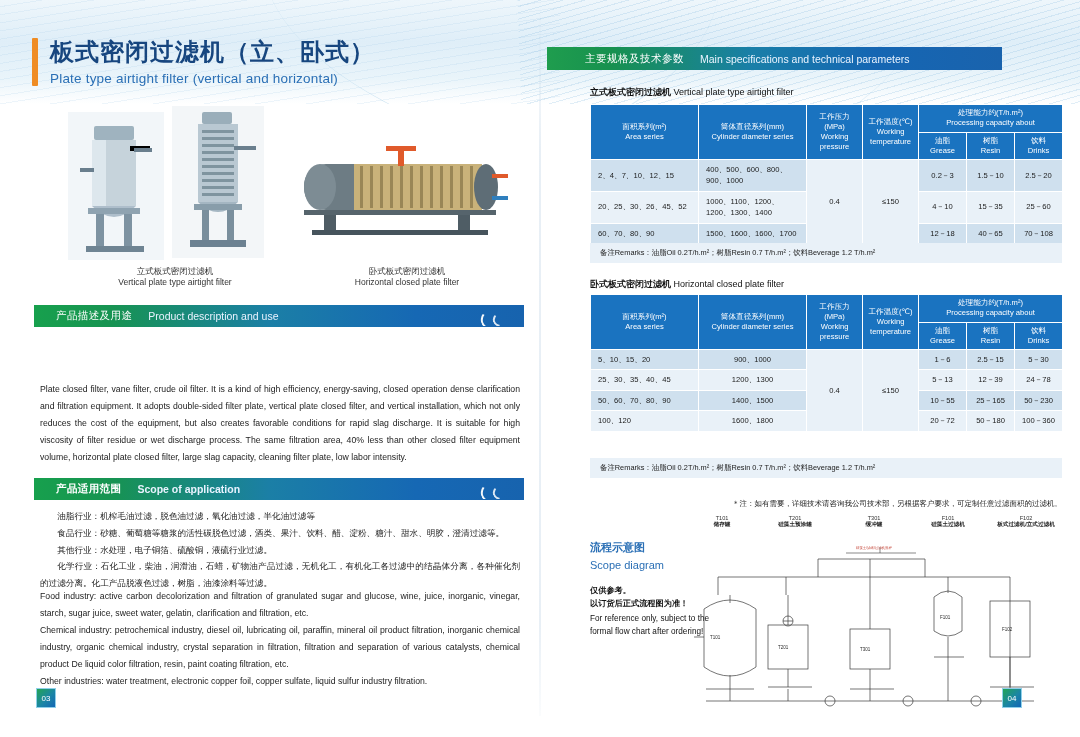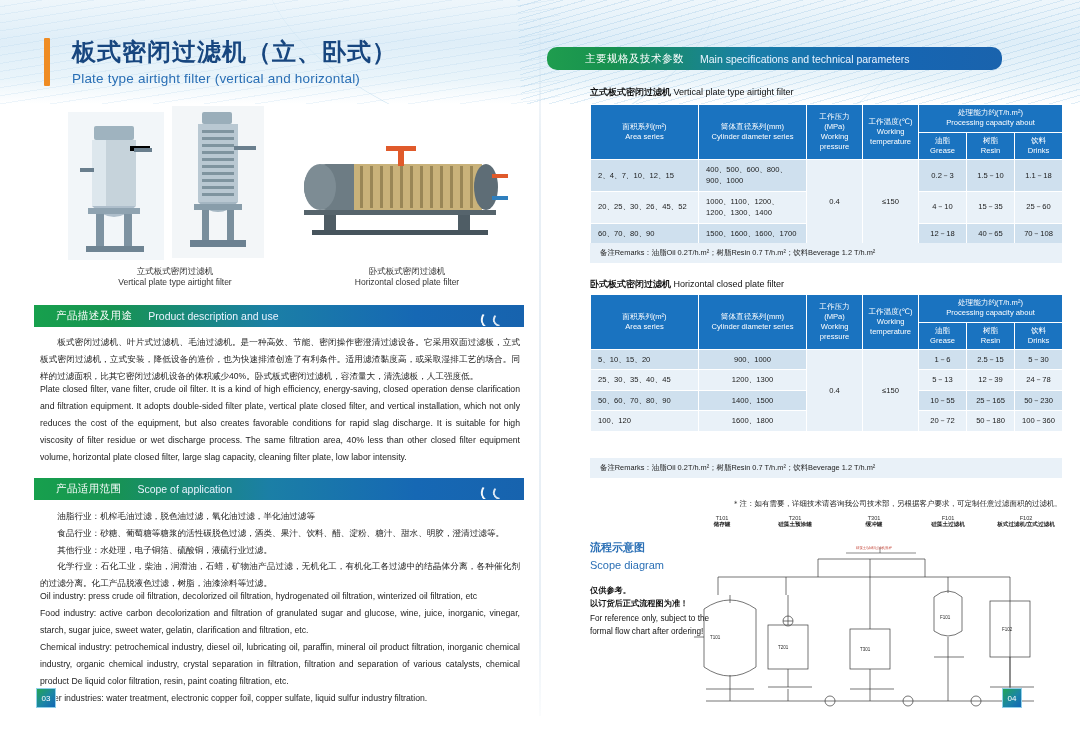--- a/index.html
+++ b/index.html
@@ -45,38 +45,38 @@
   }
   .hatch2 {
     position:absolute; left:0px; top:0px; width:560px; height:120px;
     background: repeating-linear-gradient(
         -9deg, rgba(255,255,255,0) 0px, rgba(255,255,255,0) 7px,
         rgba(160,200,230,.25) 7px, rgba(160,200,230,.25) 8px);
     opacity:.7;
   }
 
   
-  .title-wrap { position:absolute; left:44px; top:38px; display:flex;gap:10px; }
+  .title-wrap { position:absolute; left:32px; top:38px; display:flex; }
   .title-bar {
     width: 6px; background:#ef8c24; margin-right:12px; border-radius:1px;
     align-self: stretch;
   }
   .title-cn {
     font-size: 24px; font-weight: bold; color:#17467f; letter-spacing:1px;
     line-height: 1.15;
   }
   .title-en {
     font-size: 13.5px; color:#2a6fb5; margin-top:5px; letter-spacing:.2px;
   }
 
   
   .ribbon {
     position:absolute; left:547px; top:47px; width:455px; height:23px;
     background: linear-gradient(90deg, #1f9d4e 0%, #17914f 14%, #1a7fa8 45%, #1566b3 72%, #1a63ad 100%);
-    display:flex; align-items:center;border-radius:10px;
+    display:flex; align-items:center;
   }
   .ribbon-cn { font-size:10.5px; color:#ffffff; margin-left:38px; letter-spacing:.5px; }
   .ribbon-en { font-size:10.5px; color:#eaf4ff; margin-left:16px; }
   .ribbon-tail {
     position:absolute; left:995px; top:40px; width:70px; height:42px; overflow:hidden;
   }
   .ribbon-tail:before, .ribbon-tail:after {
     content:""; position:absolute; border:3px solid #1f6fc0; border-radius:50%;
     border-color: transparent transparent transparent #1f6fc0;
   }
@@ -111,21 +111,21 @@
   .sec-en { font-size:10.5px; color:#e9f3ff; margin-left:16px; }
   .sec-swoosh { position:absolute; right:2px; top:1px; width:46px; height:20px; overflow:hidden; }
   .sec-swoosh i, .sec-swoosh b {
     position:absolute; display:block; border:2.5px solid transparent;
     border-left-color:#ffffff; border-radius:50%;
   }
   .sec-swoosh i { left:4px; top:-3px; width:40px; height:26px; transform:rotate(-22deg); opacity:.95;}
   .sec-swoosh b { left:16px; top:0px; width:34px; height:20px; transform:rotate(-22deg); opacity:.85;}
 
   .sec1 { top:305px; }
-  .sec2 { top:478px; }
+  .sec2 { top:478px;font-weight:bold; }
 
   
   .body-cn {
     position:absolute; left:40px; width:480px;
     font-size:8.6px; color:#1c1c1c; line-height:1.95; text-align:justify;
   }
   .body-en {
     position:absolute; left:40px; width:480px;
     font-size:8.7px; color:#1c1c1c; line-height:1.95; text-align:justify;
   }
@@ -332,41 +332,39 @@
   </div>
 
   <div class="sec sec1">
     <span class="sec-cn">产品描述及用途</span>
     <span class="sec-en">Product description and use</span>
     <span class="sec-swoosh">
         <i></i>
         <b></b>
       </span>
   </div>
-  <div class="body-cn para-cn-1">板式密闭过滤机、叶片式过滤机、毛油过滤机。是一种高效、节能、密闭操作密澄清过滤设备。它采用双面过滤板，立式板式密闭过滤机，立式安装，降低设备的造价，也为快速排渣创造了有利条件。适用滤渣黏度高，或采取湿排工艺的场合。同样的过滤面积，比其它密闭过滤机设备的体积减少40%。卧式板式密闭过滤机，容渣量大，清洗滤板，人工强度低。</div>
   <div class="body-en para-en-1">Plate closed filter, vane filter, crude oil filter. It is a kind of high efficiency, energy-saving, closed operation dense clarification and filtration equipment. It adopts double-sided filter plate, vertical plate closed filter, and vertical installation, which not only reduces the cost of the equipment, but also creates favorable conditions for rapid slag discharge. It is suitable for high viscosity of filter residue or wet discharge process. The same filtration area, 40% less than other closed filter equipment volume, horizontal plate closed filter, large slag capacity, cleaning filter plate, low labor intensity.</div>
 
   <div class="sec sec2">
     <span class="sec-cn">产品适用范围</span>
     <span class="sec-en">Scope of application</span>
     <span class="sec-swoosh">
         <i></i>
         <b></b>
       </span>
   </div>
 
   <div class="app-cn">
     <p>油脂行业：机榨毛油过滤，脱色油过滤，氧化油过滤，半化油过滤等</p>
     <p>食品行业：砂糖、葡萄糖等糖浆的活性碳脱色过滤，酒类、果汁、饮料、醋、淀粉、糖汁、甜水、明胶，澄清过滤等。</p>
     <p>其他行业：水处理，电子铜箔、硫酸铜，液硫行业过滤。</p>
     <p>化学行业：石化工业，柴油，润滑油，石蜡，矿物油产品过滤，无机化工，有机化工各过滤中的结晶体分离，各种催化剂的过滤分离。化工产品脱液色过滤，树脂，油漆涂料等过滤。</p>
   </div>
 
   <div class="app-en">
-    <p>Oil industry: press crude oil filtration, decolorized oil filtration, hydrogenated oil filtration, winterized oil filtration, etc</p>
     <p>Food industry: active carbon decolorization and filtration of granulated sugar and glucose, wine, juice, inorganic, vinegar, starch, sugar juice, sweet water, gelatin, clarification and filtration, etc.</p>
     <p>Chemical industry: petrochemical industry, diesel oil, lubricating oil, paraffin, mineral oil product filtration, inorganic chemical industry, organic chemical industry, crystal separation in filtration, filtration and separation of various catalysts, chemical product De liquid color filtration, resin, paint coating filtration, etc.</p>
     <p>Other industries: water treatment, electronic copper foil, copper sulfate, liquid sulfur industry filtration.</p>
   </div>
 
   <div class="tbl-title t1-title">
     <span class="cn">立式板式密闭过滤机</span>
     <span>Vertical plate type airtight filter</span>
   </div>
 
@@ -419,21 +417,21 @@
       </tr>
     </thead>
     <tbody>
       <tr class="rowA">
         <td>2、4、7、10、12、15</td>
         <td>400、500、600、800、900、1000</td>
         <td class="span-cell" rowspan="3">0.4</td>
         <td class="span-cell" rowspan="3">≤150</td>
         <td class="c">0.2－3</td>
         <td class="c">1.5－10</td>
-        <td class="c">1.1－18</td>
+        <td class="c">2.5－20</td>
       </tr>
       <tr class="rowB">
         <td>20、25、30、26、45、52</td>
         <td>1000、1100、1200、1200、1300、1400</td>
         <td class="c">4－10</td>
         <td class="c">15－35</td>
         <td class="c">25－60</td>
       </tr>
       <tr class="rowA">
         <td>60、70、80、90</td>

